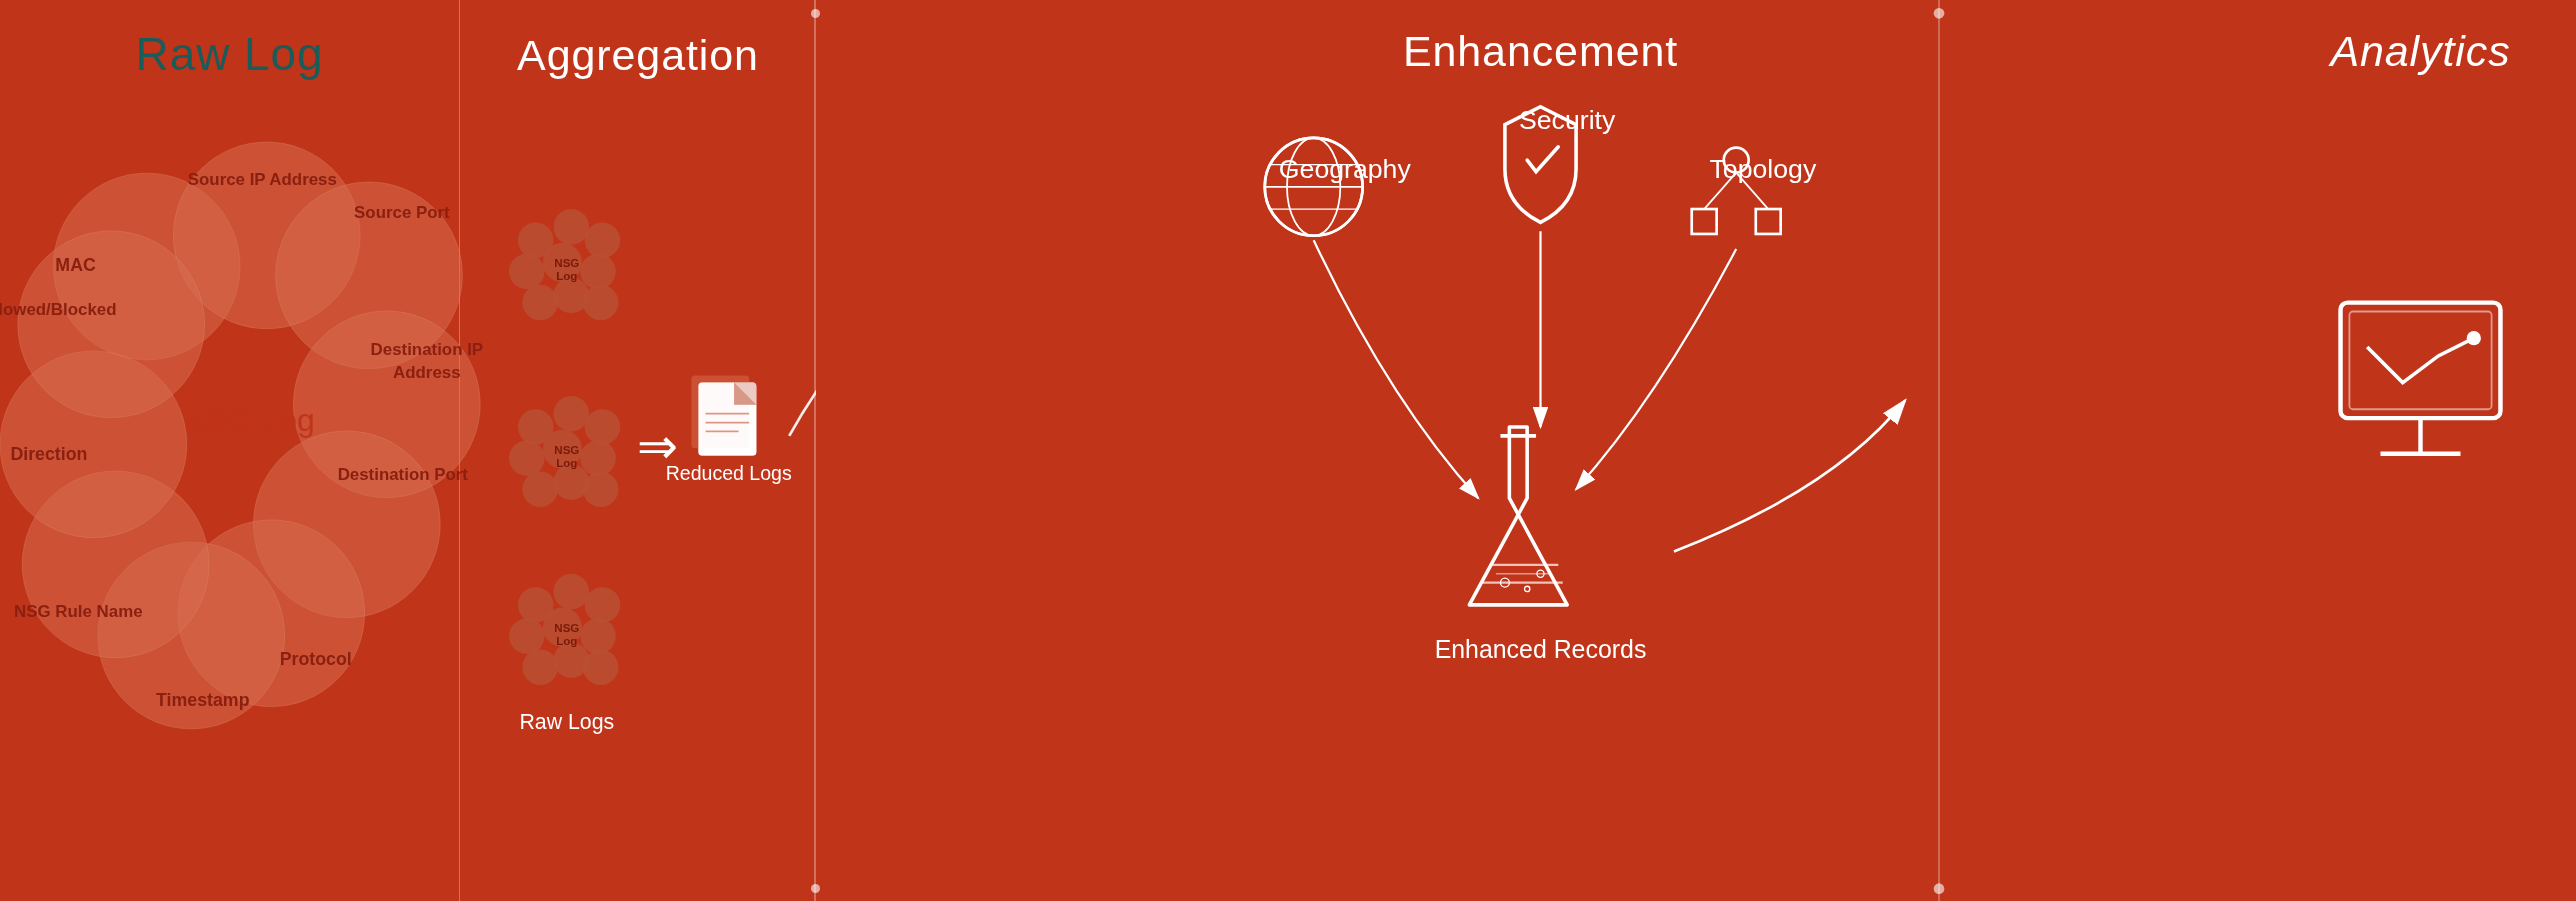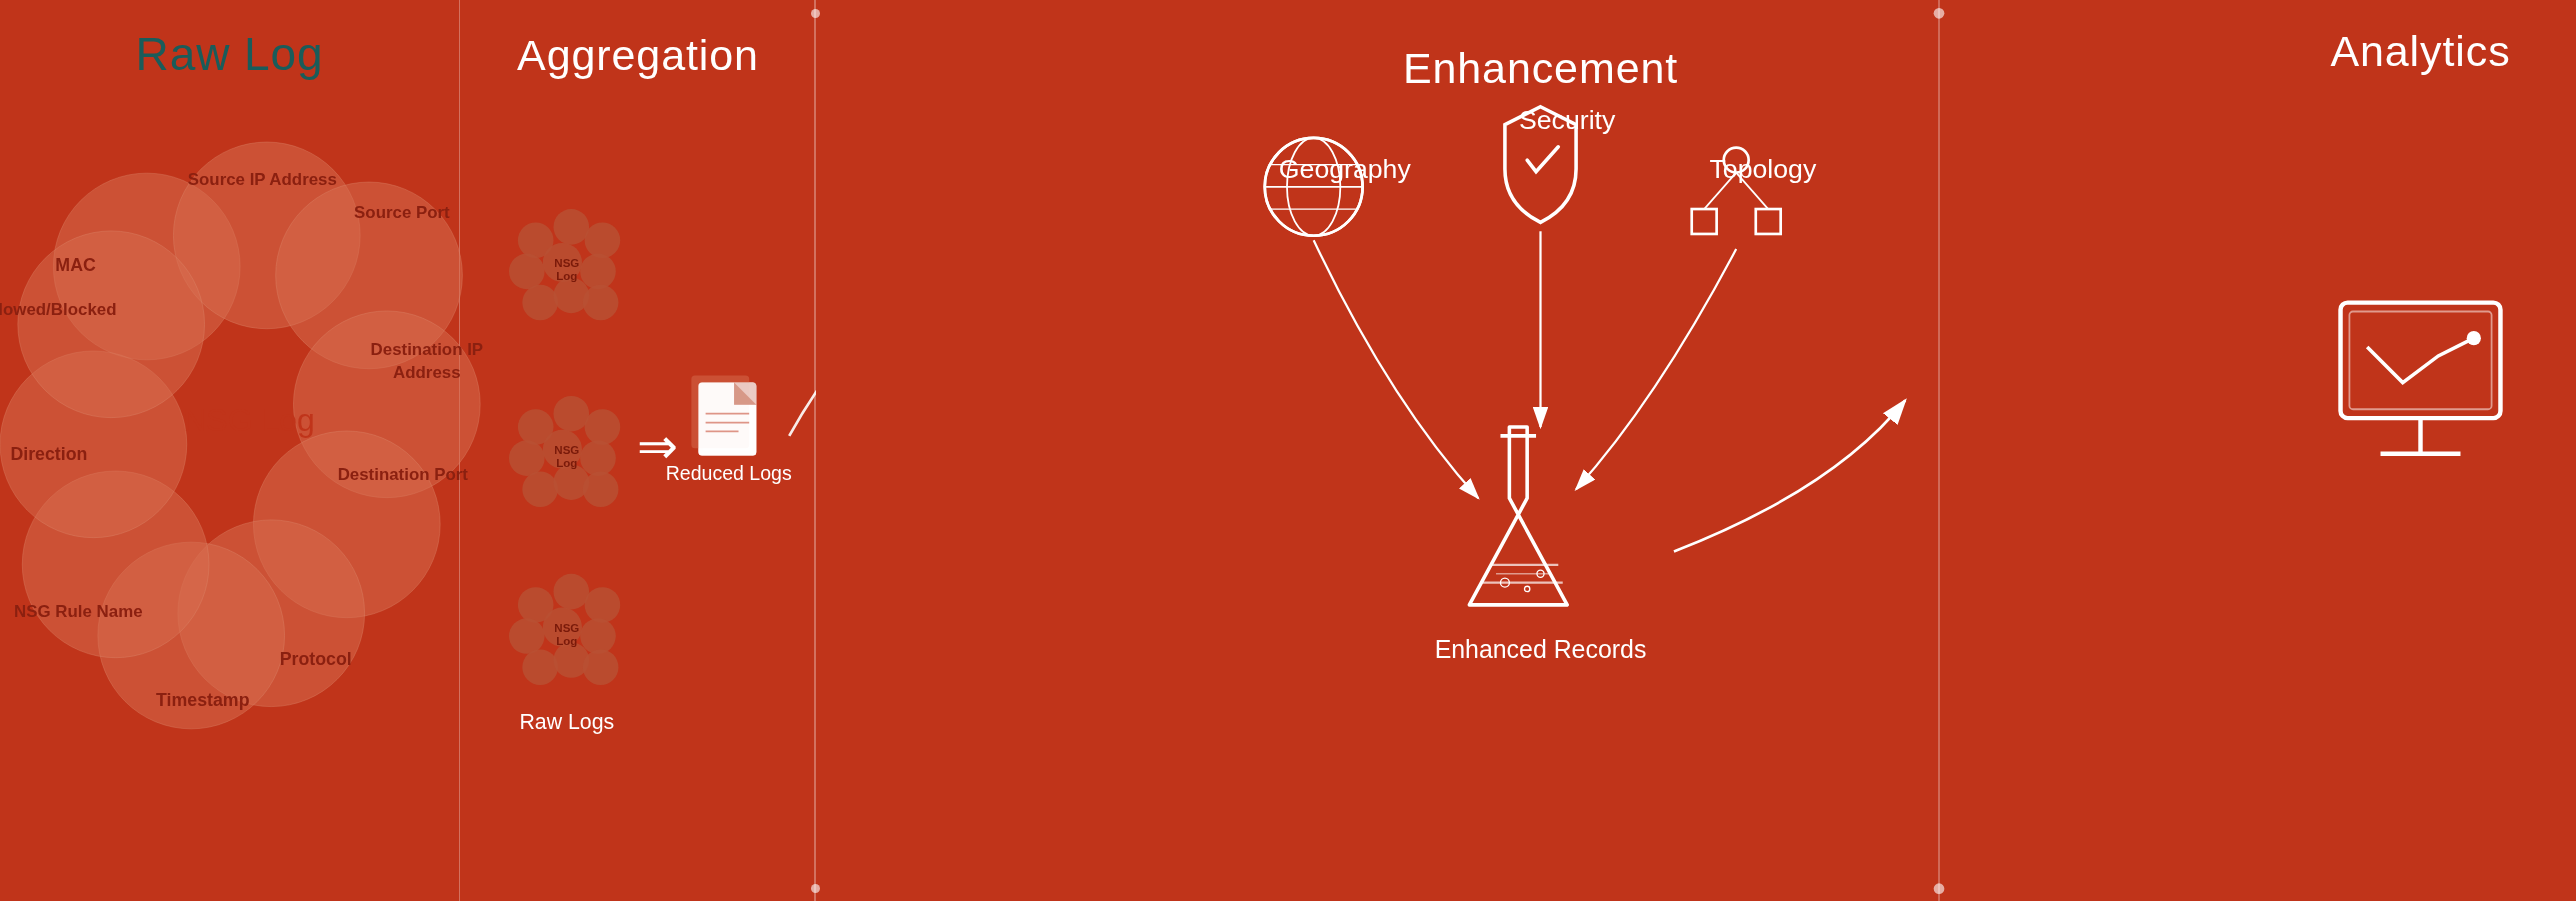--- a/index.html
+++ b/index.html
@@ -88,30 +88,31 @@
       flex: 1;
       height: 100%;
       position: relative;
     }
 
     .enhancement-title {
       color: white;
       font-size: 43px;
       font-weight: 300;
       text-align: center;
-      padding-top: 44px;
+      padding-top: 27px;
       letter-spacing: 0.9px;
     }
 
     
     .analytics-section {
       width: 311px;
       height: 100%;
       position: relative;
       flex-shrink: 0;
+      font-style: italic;
     }
 
     .analytics-title {
       color: white;
       font-size: 43px;
       font-weight: 300;
       text-align: center;
       padding-top: 27px;
       letter-spacing: 0.9px;
     }

